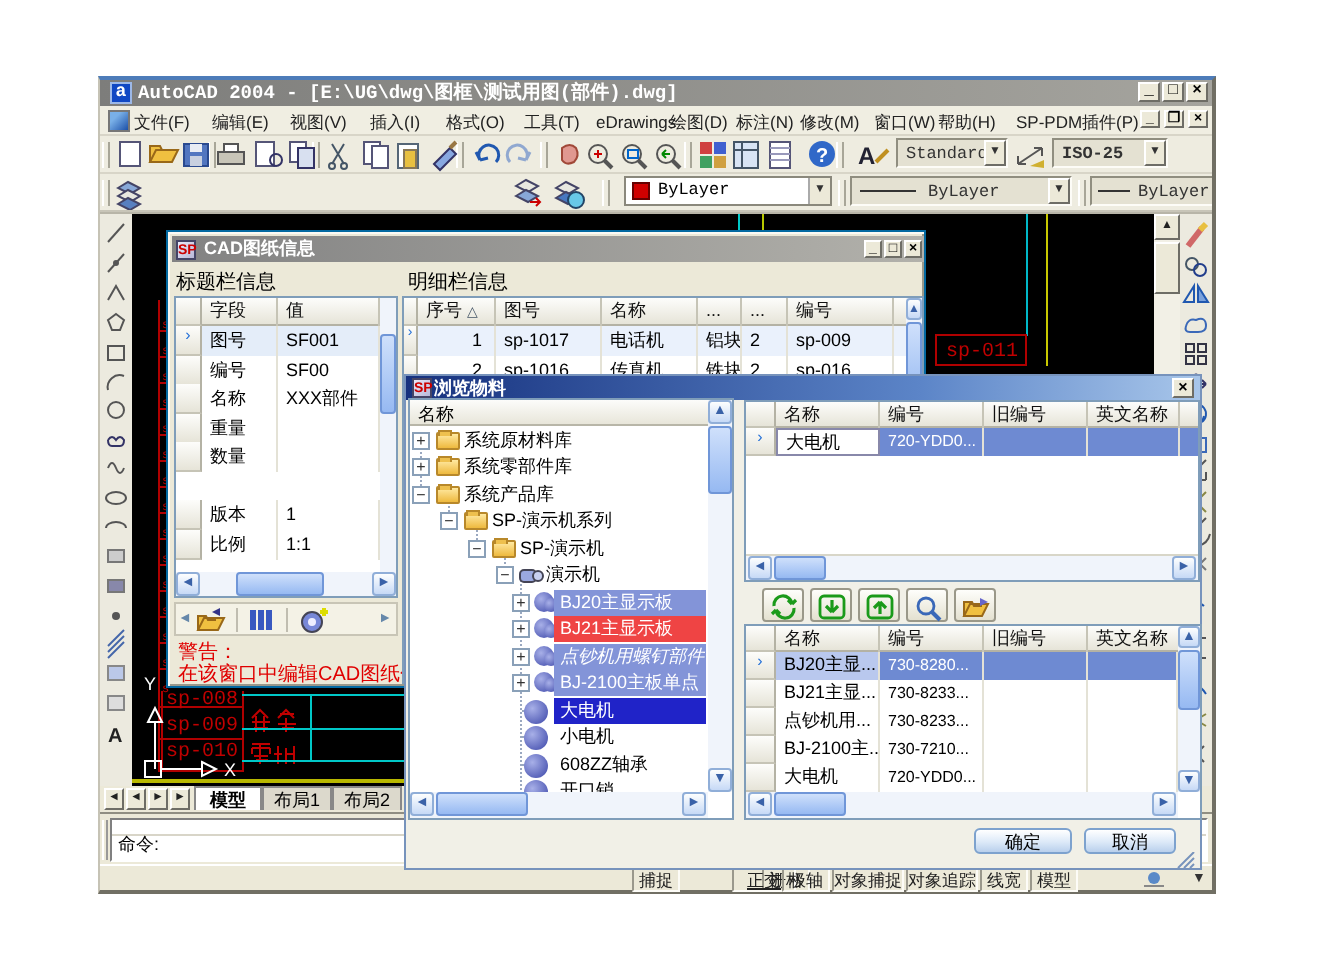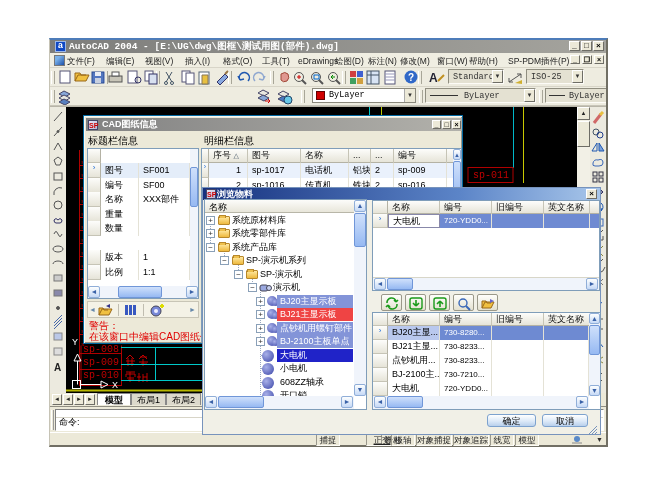--- a/index.html
+++ b/index.html
@@ -149,21 +149,21 @@
       </svg>
     <div class="gcombo" style="left:398px;top:1px;width:56px;">
         <span style="position:absolute;left:4px;top:2px;font-family:'Liberation Mono',monospace;font-size:8.5px;">Standard</span>
         <div class="da">▼</div>
       </div>
     <svg width="17" height="17" style="position:absolute;left:457px;top:1px;">
         <path d="M2 13 L14 5 M2 13 l4 0 m-4 0 l0 -4 M14 5 l-4 0 m4 0 l0 4" stroke="#555" fill="none"></path>
         <path d="M8 14 l7 -3 l0 4 z" fill="#d0b030"></path>
       </svg>
     <div class="gcombo" style="left:476px;top:1px;width:58px;">
-        <span style="position:absolute;left:4px;top:2px;font-family:'Liberation Mono',monospace;font-size:8.5px;">ISO-25</span>
+        <span style="position:absolute;left:4px;top:2px;font-family:'Liberation Mono',monospace;font-size:8.5px;font-weight:bold;">ISO-25</span>
         <div class="da">▼</div>
       </div>
   </div>
   <div id="tb2" class="abs">
     <div class="grip" style="left:1px;"></div>
       <div class="grip" style="left:251px;"></div>
       <div class="grip" style="left:369px;"></div>
       <div class="grip" style="left:489px;"></div>
     <svg width="16" height="16" style="position:absolute;left:8px;top:2px;">
         <g>
@@ -383,20 +383,24 @@
 <div id="cadwin" class="abs">
   <div id="cadtitle" class="abs"><div class="sp">SP</div><span style="margin-left:16px;">CAD图纸信息</span>
     <div class="wbtn" style="right:21px;top:2px;width:9px;height:9px;font-size:7px;line-height:7px;">_</div>
     <div class="wbtn" style="right:11px;top:2px;width:9px;height:9px;font-size:7px;line-height:7px;">□</div>
     <div class="wbtn" style="right:1px;top:2px;width:9px;height:9px;font-size:7px;line-height:7px;">×</div>
   </div>
   <div class="abs" style="left:4px;top:18px;font-size:10px;">标题栏信息</div>
   <div class="abs" style="left:120px;top:18px;font-size:10px;">明细栏信息</div>
 
   <div class="pane" style="left:3px;top:32px;width:112px;height:151px;">
+    <div class="ghead" style="height:14px;">
+        <div style="left:13px;width:38px;height:14px;line-height:13px;">字段</div>
+        <div style="left:51px;width:51px;height:14px;line-height:13px;">值</div>
+      </div>
     <div class="rsel" style="top:0;height:14px;width:13px;"></div>
     <div class="grow" style="left:0;top:14px;width:102px;height:15px;background:#e4edf9;">
         <div class="rsel" style="width:13px;color:#2470d8;font-size:8px;">›</div>
         <div class="gc" style="left:13px;width:38px;line-height:14px;">图号</div>
         <div class="gc" style="left:51px;width:51px;line-height:14px;">SF001</div>
       </div>
     <div class="grow" style="left:0;top:29px;width:102px;height:15px;">
         <div class="rsel" style="width:13px;"></div>
         <div class="gc" style="left:13px;width:38px;line-height:14px;">编号</div>
         <div class="gc" style="left:51px;width:51px;line-height:14px;">SF00</div>
@@ -556,21 +560,21 @@
     <div class="trow" style="left:0;top:108px;width:148px;">
         <div class="exp" style="left:51px;">+</div>
         <div class="gear" style="left:62px;"></div>
         <div class="gear" style="left:67px;top:4px;width:7px;height:7px;"></div>
         <div class="tsel" style="left:72px;width:76px;background:#ef4444;padding-left:3px;">BJ21主显示板</div>
       </div>
     <div class="trow" style="left:0;top:122px;width:148px;">
         <div class="exp" style="left:51px;">+</div>
         <div class="gear" style="left:62px;"></div>
         <div class="gear" style="left:67px;top:4px;width:7px;height:7px;"></div>
-        <div class="tsel" style="left:72px;width:76px;background:#8394d8;padding-left:3px;">点钞机用螺钉部件</div>
+        <div class="tsel" style="left:72px;width:76px;background:#8394d8;padding-left:3px;font-style:italic;">点钞机用螺钉部件</div>
       </div>
     <div class="trow" style="left:0;top:135px;width:148px;">
         <div class="exp" style="left:51px;">+</div>
         <div class="gear" style="left:62px;"></div>
         <div class="gear" style="left:67px;top:4px;width:7px;height:7px;"></div>
         <div class="tsel" style="left:72px;width:76px;background:#8394d8;padding-left:3px;">BJ-2100主板单点</div>
       </div>
     <div class="trow" style="left:0;top:149px;width:148px;">
         <div class="gear" style="left:57px;width:12px;height:12px;"></div>
         <div class="tsel" style="left:72px;width:76px;background:#2023c8;padding-left:3px;">大电机</div>

